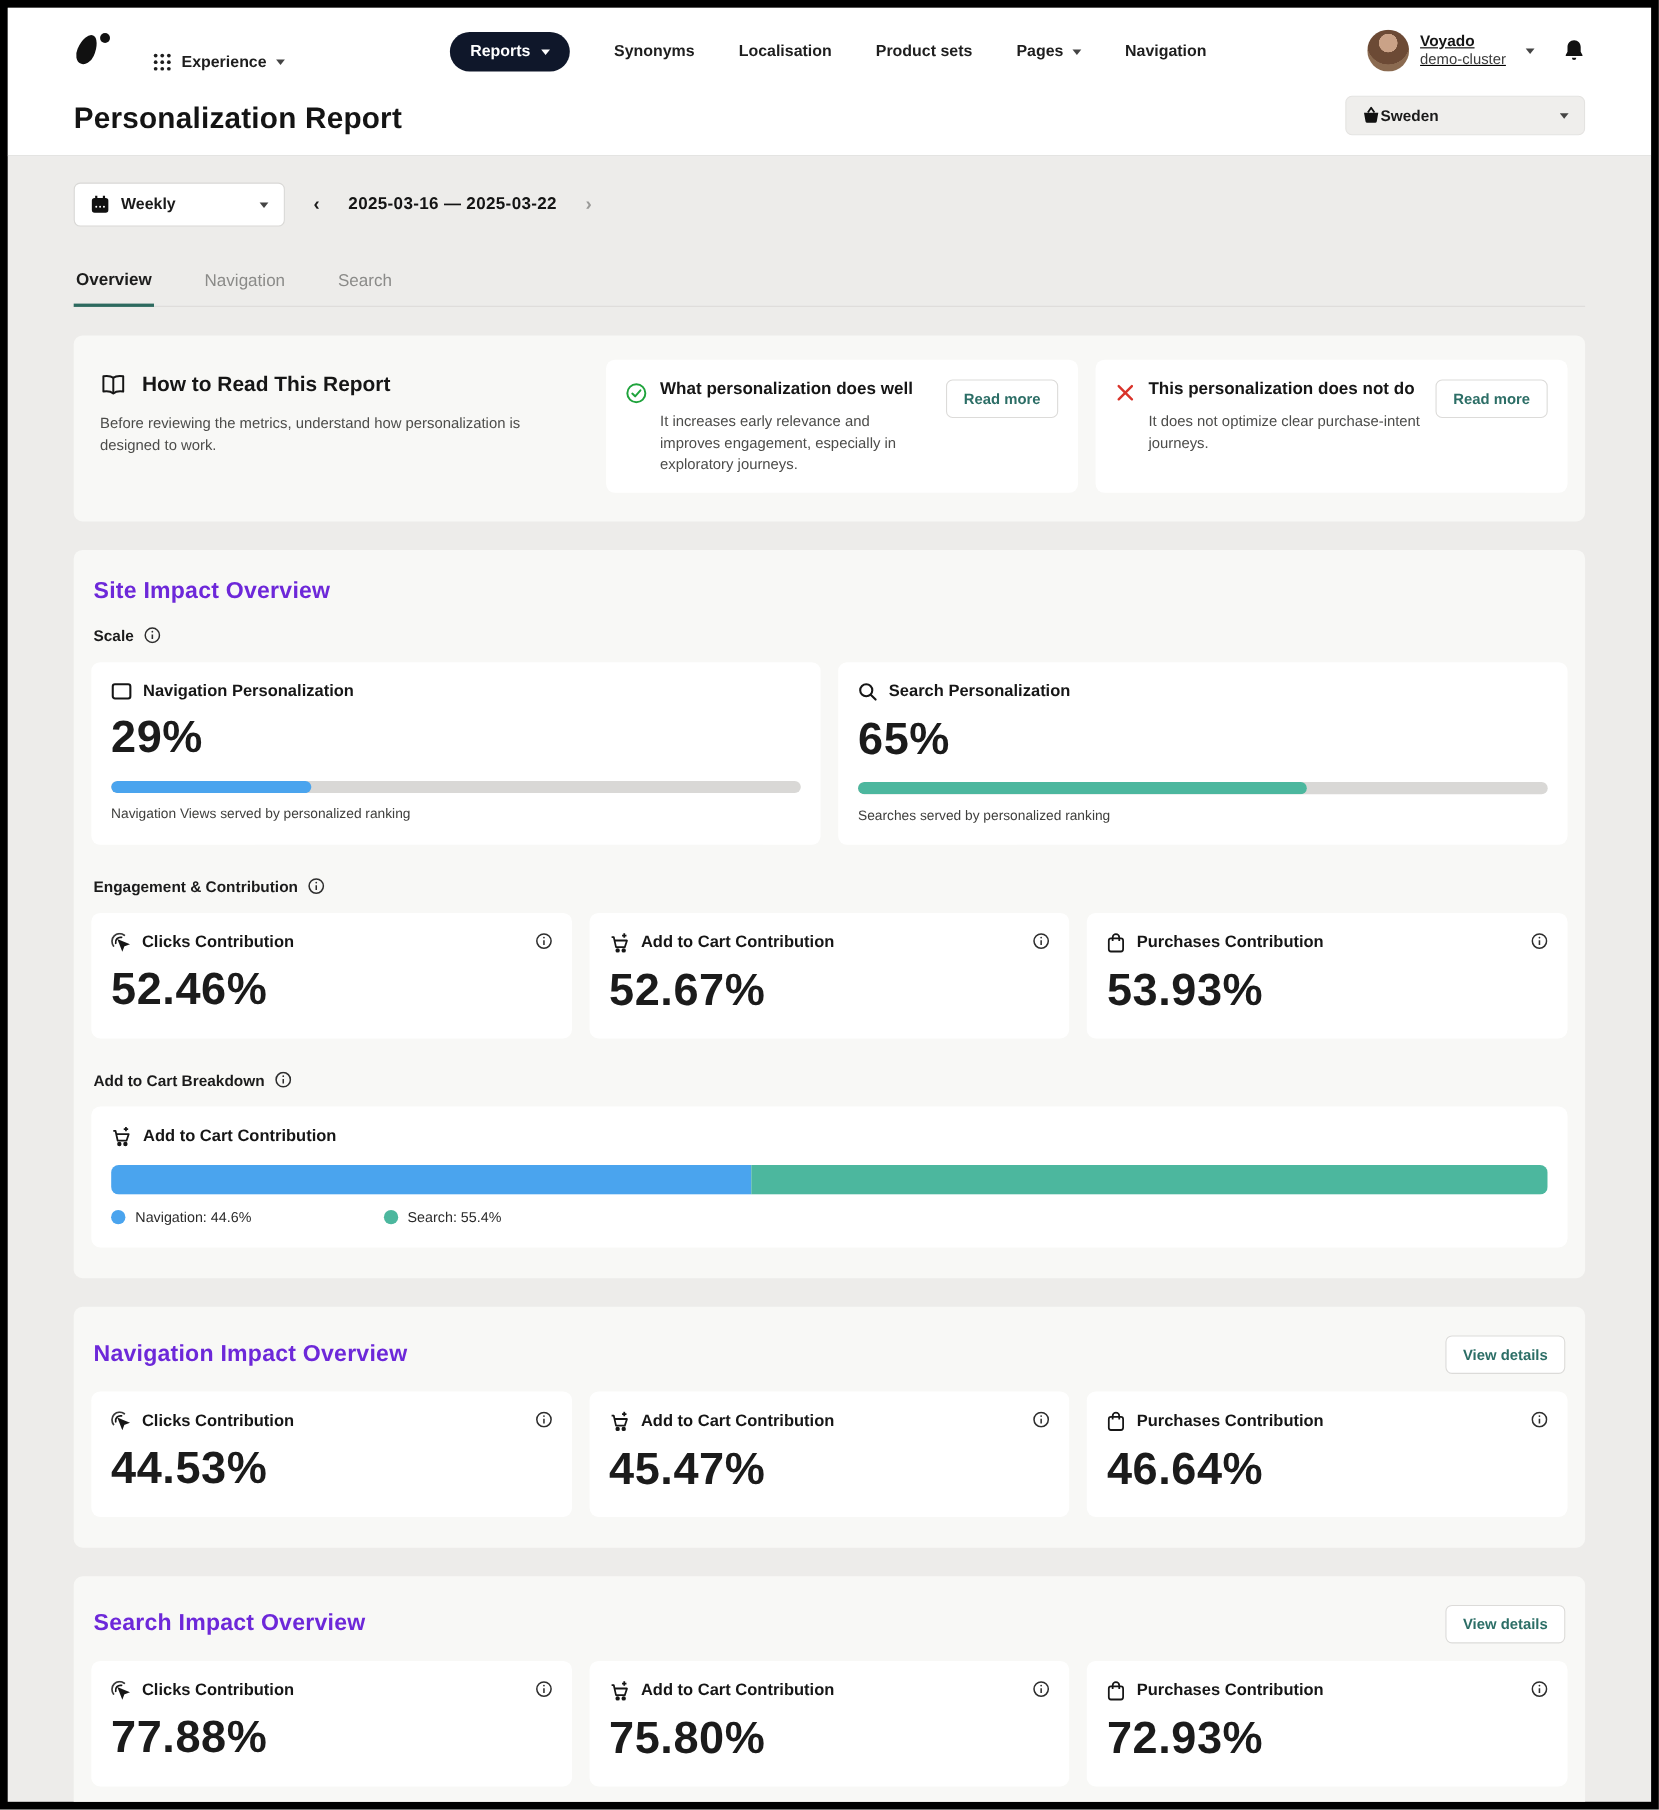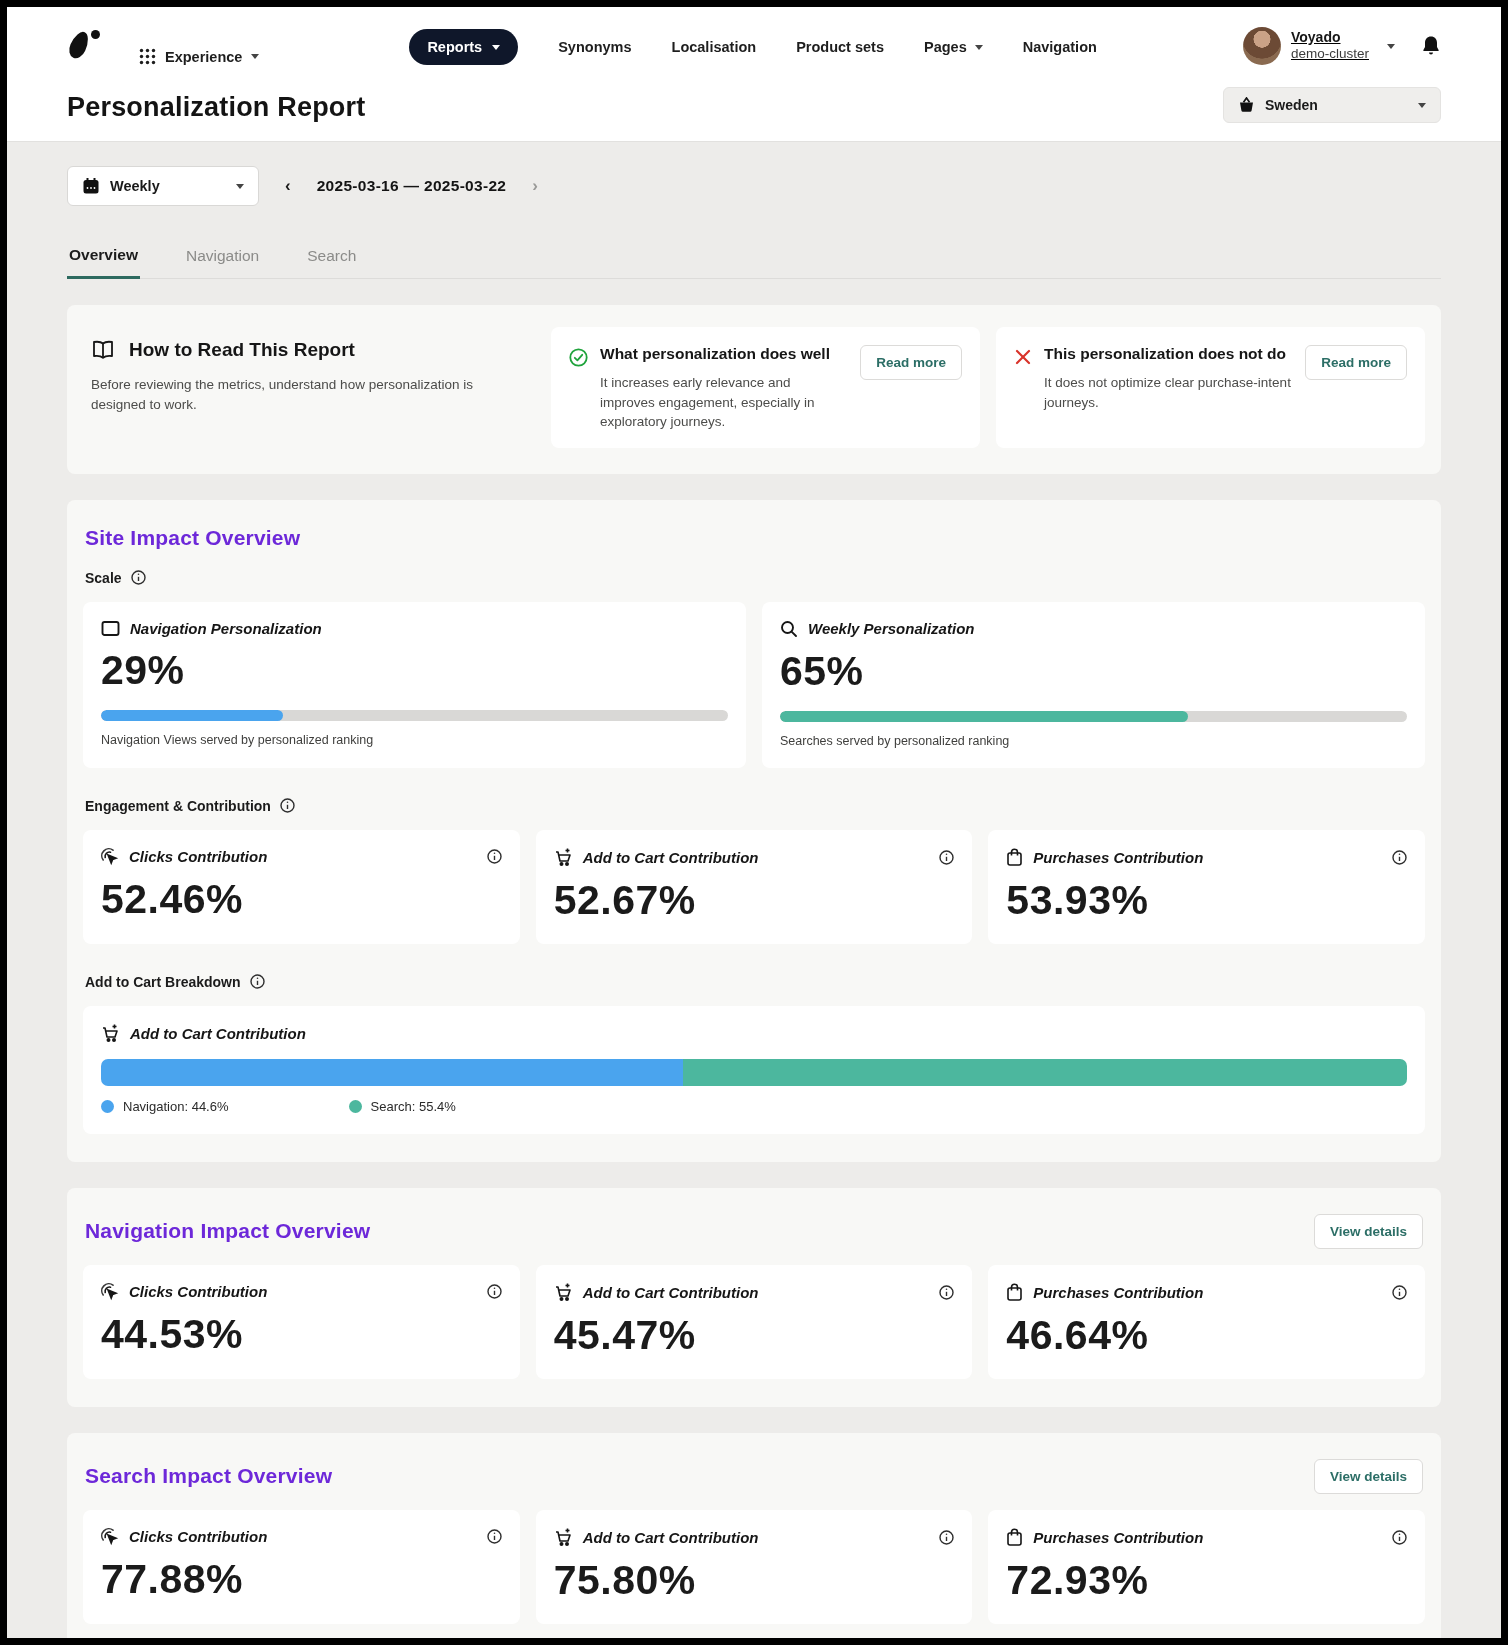--- a/index.html
+++ b/index.html
@@ -36,21 +36,21 @@
   .user-chip { display:flex; align-items:center; gap:10px; cursor:pointer;text-decoration:underline; }
   .avatar { width:38px; height:38px; border-radius:50%;
     background: radial-gradient(circle at 50% 32%, #caa287 26%, #6c4a35 27% 60%, #8a6a50 61%), #b9a18c; }
   .user-meta { line-height:1.25; }
   .user-name { font-size:14px; font-weight:700; color:#161616; }
   .user-cluster { font-size:13.5px; color:#3c3c3c; }
   .user-chip .caret { margin-left:8px; }
   .bell { color:#111; }
   .header-row2 { display:flex; align-items:flex-end; justify-content:space-between; margin-top:10px; }
   .page-title { font-size:27px; font-weight:700; color:#141414; letter-spacing:.2px;margin-top:17px; }
-  .market-select { background:#efeeec; border:1px solid #e4e3e1; border-radius:6px; width:218px; height:36px; display:flex; align-items:center; gap:10px; padding:0 14px; cursor:pointer; }
+  .market-select { background:#efeeec; border:1px solid #e4e3e1; border-radius:6px; width:218px; height:36px; display:flex; align-items:center; padding:0 14px; cursor:pointer; }
   .market-select .label { font-size:14px; font-weight:700; color:#1a1a1a; flex:1; }
 
   
   .main { flex:1; padding:24px 60px 0 60px; }
 
   .controls { display:flex; align-items:center; gap:26px; }
   .period-select { background:#fff; border:1px solid #d9d8d6; border-radius:6px; width:192px; height:40px; display:flex; align-items:center; gap:10px; padding:0 14px; cursor:pointer; }
   .period-select .label { font-size:14.5px; font-weight:700; color:#1a1a1a; flex:1; }
   .date-nav { display:flex; align-items:center; gap:26px; }
   .chev { font-size:17px; font-weight:700; background:none; border:none; cursor:pointer; font-family:inherit; }
@@ -78,21 +78,21 @@
   .section-title { font-size:21px; font-weight:700; color:#6d28d9; letter-spacing:.2px; }
   .panel-pad { padding-left:2px; padding-right:2px; }
   .sub-label-row { display:flex; align-items:center; gap:9px; margin-top:20px; }
   .sub-label { font-size:14px; font-weight:700; color:#1b1b1b; }
   .info { color:#2e2e2e; display:inline-flex; cursor:pointer; }
 
   .cards-row { display:flex; gap:16px; margin-top:16px; }
   .card { background:#fff; border-radius:8px; padding:18px 18px 20px; }
   .card.half { flex:1; }
   .card.third { flex:1; }
-  .card-title-row { display:flex; align-items:center; gap:10px;font-style:italic; }
+  .card-title-row { display:flex; gap:10px; }
   .card-title { font-size:15px; font-weight:700; color:#161616; }
   .card-title-row .info { margin-left:auto; }
   .big-num { font-size:41px; font-weight:700; color:#1b1b1b; margin-top:10px; letter-spacing:.5px; }
   .progress-track { margin-top:16px; height:11px; border-radius:6px; background:#d9d8d6; overflow:hidden; }
   .progress-fill { height:100%; border-radius:6px; }
   .progress-fill.blue { background:#4aa4ee; }
   .progress-fill.teal { background:#4cb79e; }
   .card-caption { font-size:12.5px; color:#3f3f3d; margin-top:12px; }
 
   .stack-bar { display:flex; height:27px; border-radius:7px; overflow:hidden; margin-top:16px; }
@@ -294,21 +294,21 @@
         </div>
 
         <div class="card half">
           <div class="card-title-row">
             <span>
               <svg width="18" height="18" viewBox="0 0 18 18" fill="none" stroke="#161616" stroke-width="1.9">
                 <circle cx="7.5" cy="7.5" r="5.5"></circle>
                   <line x1="11.8" y1="11.8" x2="16" y2="16" stroke-linecap="round"></line>
               </svg>
             </span>
-            <span class="card-title">Weekly Personalization</span>
+            <span class="card-title">Search Personalization</span>
           </div>
           <div class="big-num">65%</div>
           <div class="progress-track">
             <div class="progress-fill teal" style="width: 65%;"></div>
           </div>
           <div class="card-caption">Searches served by personalized ranking</div>
         </div>
       </div>
 
       <div class="panel-pad">

